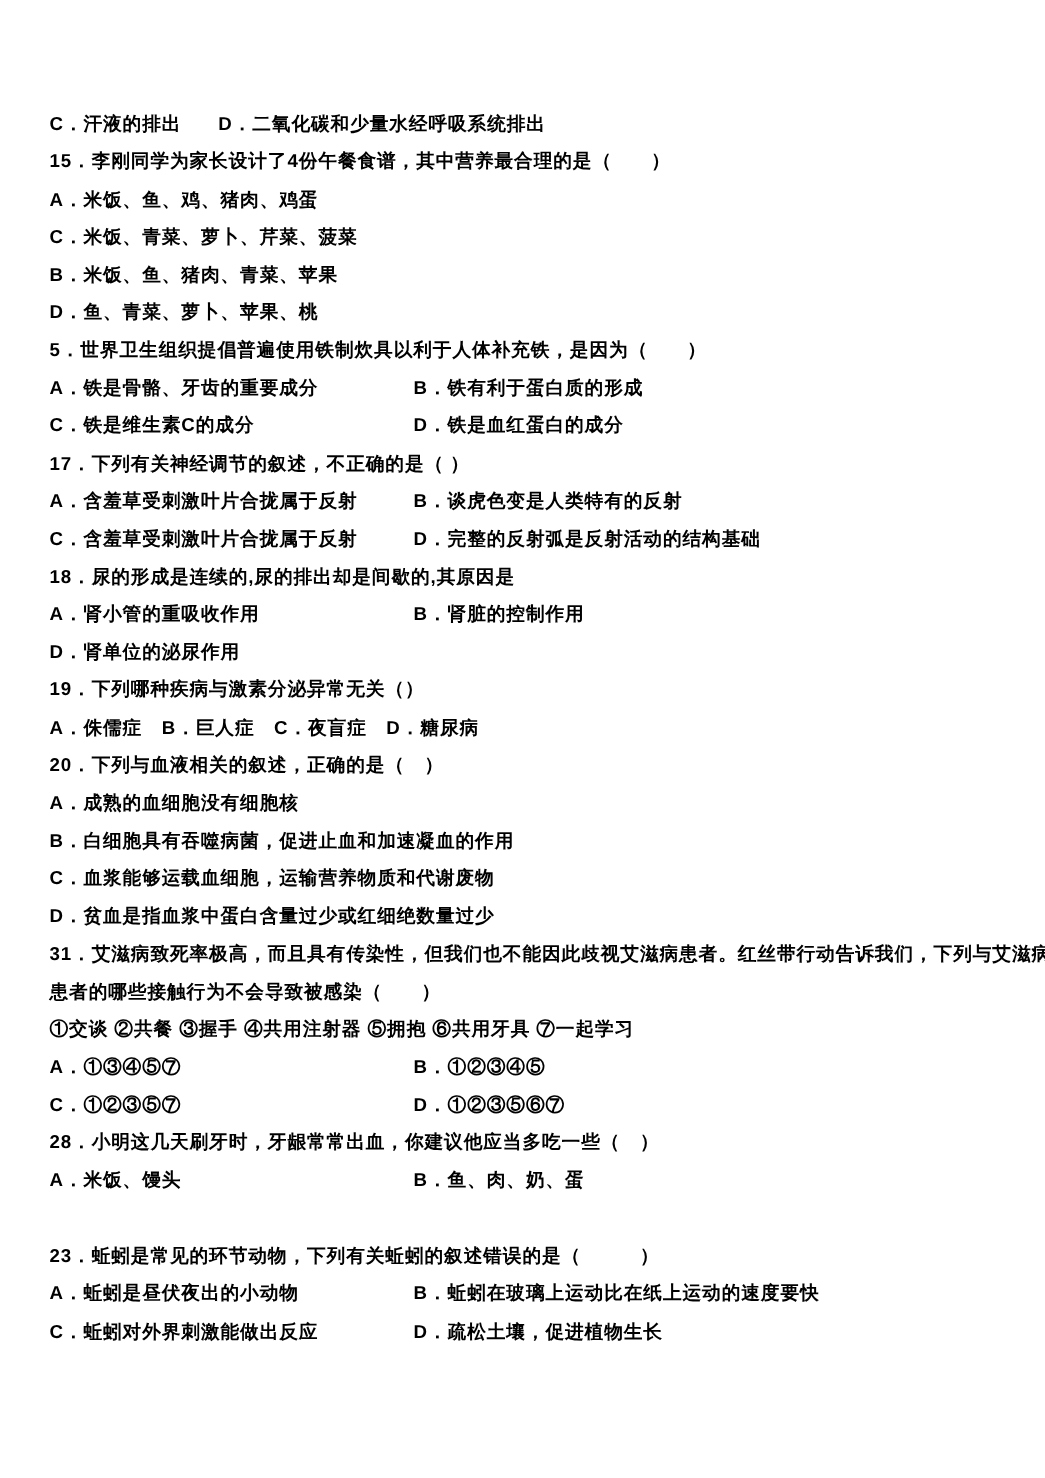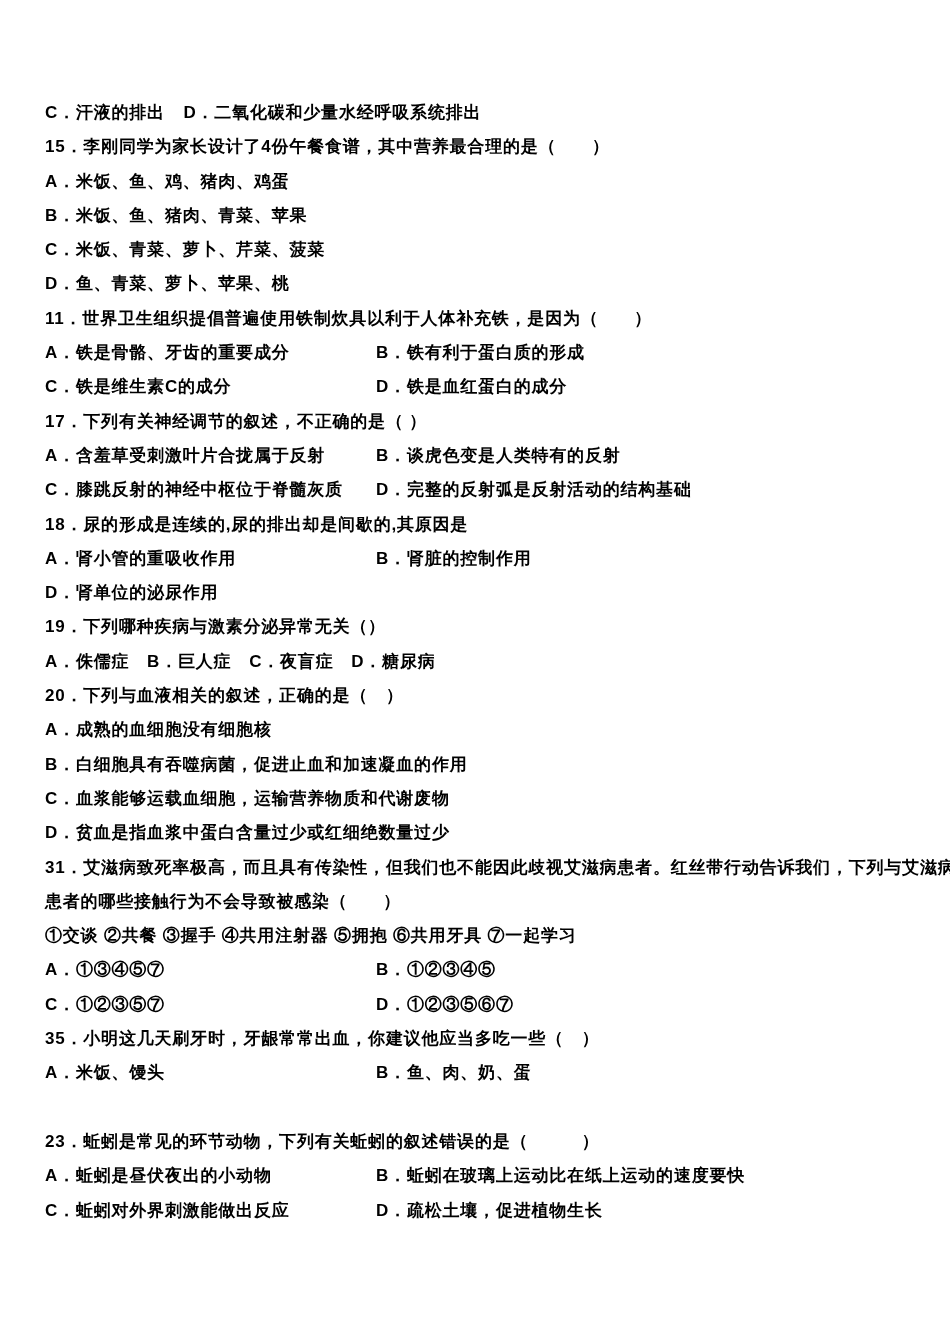--- a/index.html
+++ b/index.html
@@ -33,57 +33,57 @@
   .cols {
     display: flex;
   }
   .col-l {
     flex: 0 0 331px;
   }
   .col-r {
     flex: 1 1 auto;
   }
   .gap {
-    margin-left: 13px;
+    margin-left: 28px;
   }
 </style>
 </head>
 <body>
 
 <div class="page">
   <main class="content">
 
     <div class="line">
       <span>C．汗液的排出</span>
       <span class="gap">D．二氧化碳和少量水经呼吸系统排出</span>
     </div>
 
     <div class="line">15．李刚同学为家长设计了4份午餐食谱，其中营养最合理的是（　　）</div>
     <div class="line">A．米饭、鱼、鸡、猪肉、鸡蛋</div>
+    <div class="line">C．米饭、青菜、萝卜、芹菜、菠菜</div>
     <div class="line">B．米饭、鱼、猪肉、青菜、苹果</div>
-    <div class="line">C．米饭、青菜、萝卜、芹菜、菠菜</div>
     <div class="line">D．鱼、青菜、萝卜、苹果、桃</div>
 
-    <div class="line">11．世界卫生组织提倡普遍使用铁制炊具以利于人体补充铁，是因为（　　）</div>
+    <div class="line">5．世界卫生组织提倡普遍使用铁制炊具以利于人体补充铁，是因为（　　）</div>
     <div class="line cols">
       <span class="col-l">A．铁是骨骼、牙齿的重要成分</span>
       <span class="col-r">B．铁有利于蛋白质的形成</span>
     </div>
     <div class="line cols">
       <span class="col-l">C．铁是维生素C的成分</span>
       <span class="col-r">D．铁是血红蛋白的成分</span>
     </div>
 
     <div class="line">17．下列有关神经调节的叙述，不正确的是（ ）</div>
     <div class="line cols">
       <span class="col-l">A．含羞草受刺激叶片合拢属于反射</span>
       <span class="col-r">B．谈虎色变是人类特有的反射</span>
     </div>
     <div class="line cols">
-      <span class="col-l">C．膝跳反射的神经中枢位于脊髓灰质</span>
+      <span class="col-l">C．含羞草受刺激叶片合拢属于反射</span>
       <span class="col-r">D．完整的反射弧是反射活动的结构基础</span>
     </div>
 
     <div class="line">18．尿的形成是连续的,尿的排出却是间歇的,其原因是</div>
     <div class="line cols">
       <span class="col-l">A．肾小管的重吸收作用</span>
       <span class="col-r">B．肾脏的控制作用</span>
     </div>
     <div class="line cols">
       <span class="col-r">D．肾单位的泌尿作用</span>
@@ -103,21 +103,21 @@
     <div class="line">①交谈 ②共餐 ③握手 ④共用注射器 ⑤拥抱 ⑥共用牙具 ⑦一起学习</div>
     <div class="line cols">
       <span class="col-l">A．①③④⑤⑦</span>
       <span class="col-r">B．①②③④⑤</span>
     </div>
     <div class="line cols">
       <span class="col-l">C．①②③⑤⑦</span>
       <span class="col-r">D．①②③⑤⑥⑦</span>
     </div>
 
-    <div class="line">35．小明这几天刷牙时，牙龈常常出血，你建议他应当多吃一些（　）</div>
+    <div class="line">28．小明这几天刷牙时，牙龈常常出血，你建议他应当多吃一些（　）</div>
     <div class="line cols">
       <span class="col-l">A．米饭、馒头</span>
       <span class="col-r">B．鱼、肉、奶、蛋</span>
     </div>
     <div class="line cols">
     </div>
 
     <div class="line">23．蚯蚓是常见的环节动物，下列有关蚯蚓的叙述错误的是（　　　）</div>
     <div class="line cols">
       <span class="col-l">A．蚯蚓是昼伏夜出的小动物</span>

